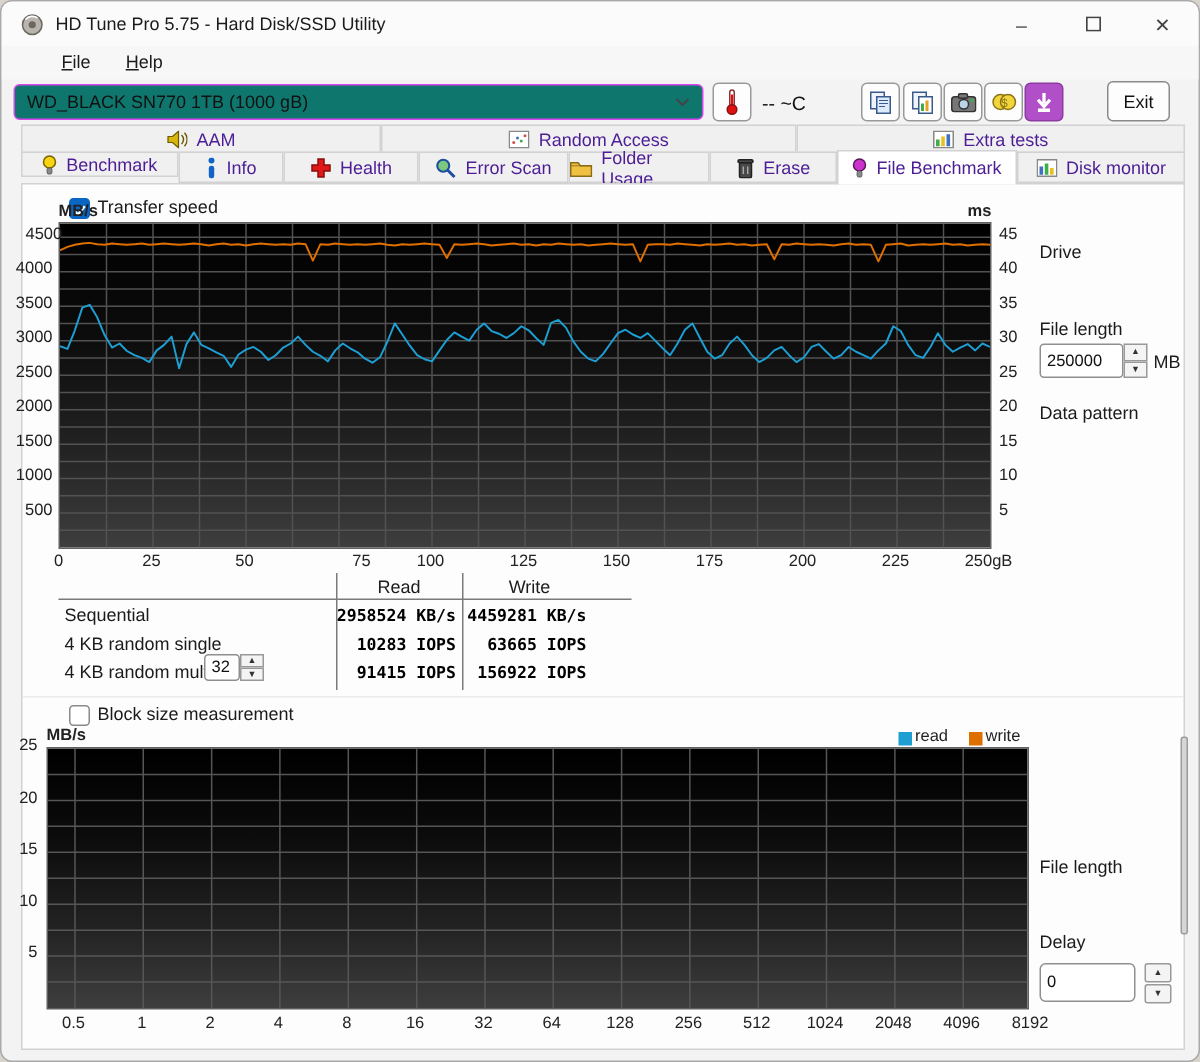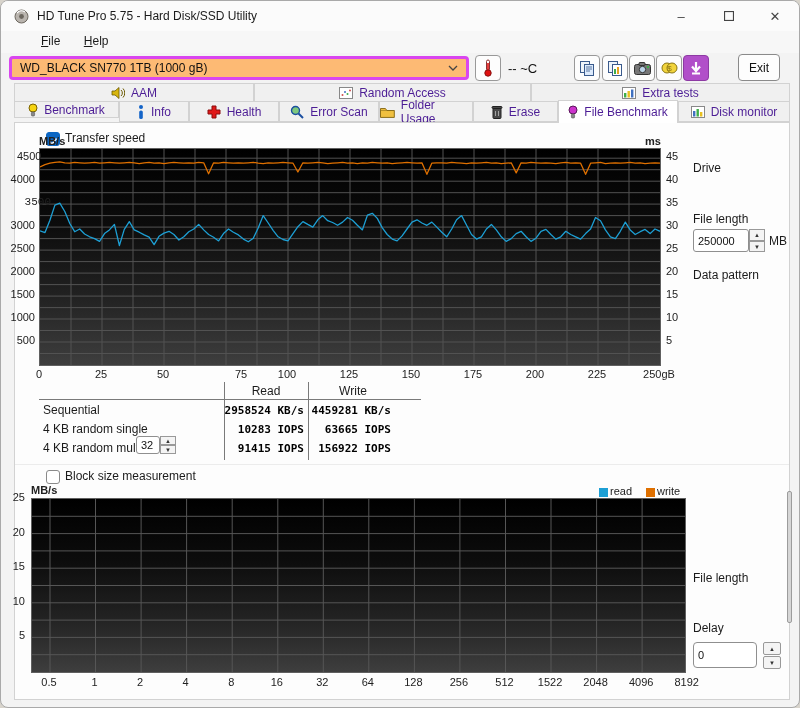--- a/index.html
+++ b/index.html
@@ -8,21 +8,21 @@
   
   .titlebar{position:absolute;left:0;top:0;width:100%;height:30px;background:#fbfbfb;padding-left:25px;}
   .apptitle{position:absolute;left:36px;top:8px;font-size:12px;color:#1b1b1b;}
   .winbtn{position:absolute;top:0;width:44px;height:30px;display:flex;align-items:center;justify-content:center;
           color:#444;font-size:13px;}
   
   .menubar{position:absolute;left:0;top:30px;width:100%;height:22px;background:#f7f7f7;padding-left:26px;}
   .menu-item{display:inline-block;margin-left:9px;padding:3px 5px;font-size:12px;color:#1b1b1b;}
   .menu-item::first-letter{text-decoration:underline;}
   
-  .combo{position:absolute;background:#fdba74;border:3px solid #d946ef;border-radius:4px;box-sizing:border-box;
+  .combo{position:absolute;background:#0f766e;border:1px solid #d946ef;border-radius:4px;box-sizing:border-box;
          font-size:12px;color:#111;display:flex;align-items:center;padding:0 8px;}
   .combo .cv{flex:1;white-space:nowrap;overflow:hidden;}
   .tbbtn{position:absolute;top:54px;width:26px;height:26px;background:#fdfdfd;border:1px solid #999;
          border-radius:4px;box-sizing:border-box;display:flex;align-items:center;justify-content:center;}
   .temp{position:absolute;left:507px;top:60px;font-size:13px;color:#111;}
   .pushbtn{position:absolute;background:#fdfdfd;border:1px solid #8a8a8a;border-radius:4px;box-sizing:border-box;
            font-size:12px;color:#111;display:flex;align-items:center;justify-content:center;}
   
   .tab{position:absolute;background:#f0f0f0;border:1px solid #d2d2d2;box-sizing:border-box;
        display:flex;align-items:center;justify-content:center;font-size:12px;color:#4c1d95;gap:6px;}
@@ -378,21 +378,21 @@
     <span>0</span>
   </div>
   <div class="spinner" style="left:762px;top:641px;gap:1px">
     <div style="width:18px;height:13px;border-radius:2px">▲</div>
     <div style="width:18px;height:13px;border-radius:2px">▼</div>
   </div>
 
   <div class="scrollthumb"></div>
 <span class="tick" style="left: 16px; top: 149.191px; width: 32px; text-align: left;">4500</span>
     <span class="tick" style="left: 2px; top: 172.17px; width: 32px; text-align: right;">4000</span>
-    <span class="tick" style="left: 18px; top: 195.149px; width: 32px; text-align: right; font-family: Liberation Mono, monospace;">3500</span>
+    <span class="tick" style="left: 2px; top: 195.149px; width: 32px; text-align: right;">3500</span>
     <span class="tick" style="left: 2px; top: 218.128px; width: 32px; text-align: right;">3000</span>
     <span class="tick" style="left: 2px; top: 241.106px; width: 32px; text-align: right;">2500</span>
     <span class="tick" style="left: 2px; top: 264.085px; width: 32px; text-align: right;">2000</span>
     <span class="tick" style="left: 2px; top: 287.064px; width: 32px; text-align: right;">1500</span>
     <span class="tick" style="left: 2px; top: 310.043px; width: 32px; text-align: right;">1000</span>
     <span class="tick" style="left: 2px; top: 333.021px; width: 32px; text-align: right;">500</span>
     <span class="tick" style="left: 665px; top: 149.191px; width: 26px; text-align: left;">45</span>
     <span class="tick" style="left: 665px; top: 172.17px; width: 26px; text-align: left;">40</span>
     <span class="tick" style="left: 665px; top: 195.149px; width: 26px; text-align: left;">35</span>
     <span class="tick" style="left: 665px; top: 218.128px; width: 26px; text-align: left;">30</span>
@@ -421,17 +421,17 @@
     <span class="tick" style="left: 73.55px; top: 675px; width: 40px; text-align: center;">1</span>
     <span class="tick" style="left: 119.1px; top: 675px; width: 40px; text-align: center;">2</span>
     <span class="tick" style="left: 164.65px; top: 675px; width: 40px; text-align: center;">4</span>
     <span class="tick" style="left: 210.2px; top: 675px; width: 40px; text-align: center;">8</span>
     <span class="tick" style="left: 255.75px; top: 675px; width: 40px; text-align: center;">16</span>
     <span class="tick" style="left: 301.3px; top: 675px; width: 40px; text-align: center;">32</span>
     <span class="tick" style="left: 346.85px; top: 675px; width: 40px; text-align: center;">64</span>
     <span class="tick" style="left: 392.4px; top: 675px; width: 40px; text-align: center;">128</span>
     <span class="tick" style="left: 437.95px; top: 675px; width: 40px; text-align: center;">256</span>
     <span class="tick" style="left: 483.5px; top: 675px; width: 40px; text-align: center;">512</span>
-    <span class="tick" style="left: 529.05px; top: 675px; width: 40px; text-align: center;">1522</span>
+    <span class="tick" style="left: 529.05px; top: 675px; width: 40px; text-align: center;">1024</span>
     <span class="tick" style="left: 574.6px; top: 675px; width: 40px; text-align: center;">2048</span>
     <span class="tick" style="left: 620.15px; top: 675px; width: 40px; text-align: center;">4096</span>
     <span class="tick" style="left: 665.7px; top: 675px; width: 40px; text-align: center;">8192</span>
   </div>
 
 </body></html>

